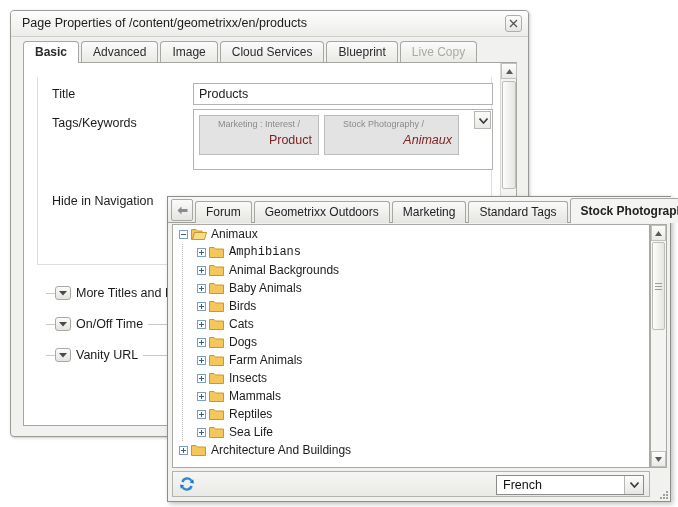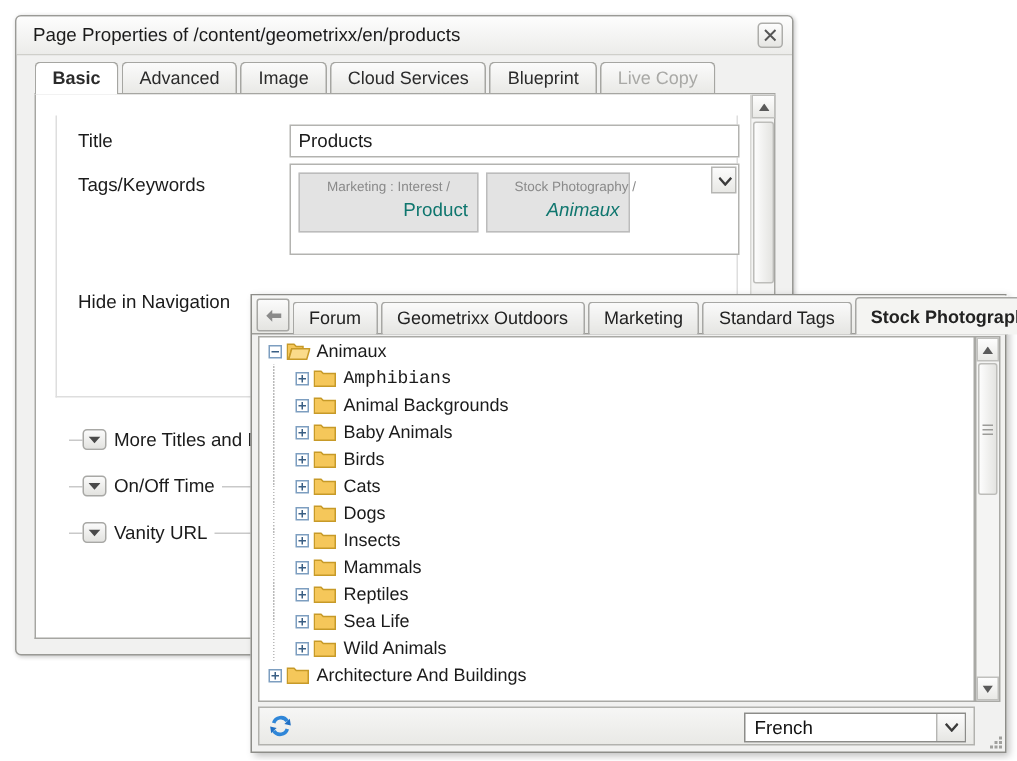--- a/index.html
+++ b/index.html
@@ -119,21 +119,21 @@
     border: 1px solid #bcbcbc;
     padding: 3px 6px 0 6px;
   }
   .chip-path {
     font-size: 9px; color: #8a8a8a;
     line-height: 11px; text-align: left;
     white-space: nowrap;
     margin-left: 12px;
   }
   .chip-name {
-    font-size: 12.5px; color: #0f766e;
+    font-size: 12.5px; color: #7f1d1d;
     line-height: 17px; text-align: right;
     padding-top: 2px;
     white-space: nowrap;
   }
   .chip-name.italic { font-style: italic; }
   .tag-drop {
     position: absolute; right: 1px; top: 1px;
     width: 17px; height: 18px;
     background: linear-gradient(#fcfcfc, #e8e8e5);
     border: 1px solid #b6b6b3;
@@ -330,21 +330,21 @@
         <div class="row-label" style="left:14px; top:10px;">Title</div>
         <input class="txt-input" style="left: 155px; top: 6px; width: 300px; height: 22px;" value="Products">
 
         <div class="row-label" style="left:14px; top:39px;">Tags/Keywords</div>
 
         <div class="tagbox">
           <div class="tag-chip" style="left:5px; width:120px;">
             <div class="chip-path">Marketing : Interest /</div>
             <div class="chip-name">Product</div>
           </div>
-          <div class="tag-chip" style="left:130px; width:96px;">
+          <div class="tag-chip" style="left:130px; width:135px;">
             <div class="chip-path">Stock Photography /</div>
             <div class="chip-name italic">Animaux</div>
           </div>
           <div class="tag-drop">
             <svg width="9" height="6" viewBox="0 0 9 6" style="margin:6px 0 0 4px">
               <path d="M0.5 0.5 L4.5 5 L8.5 0.5" stroke="#3b3b3b" stroke-width="1.6" fill="none"></path>
             </svg>
           </div>
         </div>
 
@@ -469,20 +469,28 @@
               <path d="M0.5 11.5 L0.5 1.5 L5 1.5 L6.5 3 L14.5 3 L14.5 11.5 Z" fill="#f5c75a" stroke="#c79a28"></path>
             </svg>
             <span class="tlabel">Dogs</span>
           </div>
           <div class="tnode" style="padding-left: 24px;">
             <div class="vline" style="left: 9px;"></div>
             <div class="expander plus"></div>
             <svg viewBox="0 0 16 13" class="folder">
               <path d="M0.5 11.5 L0.5 1.5 L5 1.5 L6.5 3 L14.5 3 L14.5 11.5 Z" fill="#f5c75a" stroke="#c79a28"></path>
             </svg>
+            <span class="tlabel">Farm Animals</span>
+          </div>
+          <div class="tnode" style="padding-left: 24px;">
+            <div class="vline" style="left: 9px;"></div>
+            <div class="expander plus"></div>
+            <svg viewBox="0 0 16 13" class="folder">
+              <path d="M0.5 11.5 L0.5 1.5 L5 1.5 L6.5 3 L14.5 3 L14.5 11.5 Z" fill="#f5c75a" stroke="#c79a28"></path>
+            </svg>
             <span class="tlabel">Insects</span>
           </div>
           <div class="tnode" style="padding-left: 24px;">
             <div class="vline" style="left: 9px;"></div>
             <div class="expander plus"></div>
             <svg viewBox="0 0 16 13" class="folder">
               <path d="M0.5 11.5 L0.5 1.5 L5 1.5 L6.5 3 L14.5 3 L14.5 11.5 Z" fill="#f5c75a" stroke="#c79a28"></path>
             </svg>
             <span class="tlabel">Mammals</span>
           </div>
@@ -494,28 +502,20 @@
             </svg>
             <span class="tlabel">Reptiles</span>
           </div>
           <div class="tnode" style="padding-left: 24px;">
             <div class="vline" style="left: 9px;"></div>
             <div class="expander plus"></div>
             <svg viewBox="0 0 16 13" class="folder">
               <path d="M0.5 11.5 L0.5 1.5 L5 1.5 L6.5 3 L14.5 3 L14.5 11.5 Z" fill="#f5c75a" stroke="#c79a28"></path>
             </svg>
             <span class="tlabel">Sea Life</span>
-          </div>
-          <div class="tnode" style="padding-left: 24px;">
-            <div class="vline" style="left: 9px;"></div>
-            <div class="expander plus"></div>
-            <svg viewBox="0 0 16 13" class="folder">
-              <path d="M0.5 11.5 L0.5 1.5 L5 1.5 L6.5 3 L14.5 3 L14.5 11.5 Z" fill="#f5c75a" stroke="#c79a28"></path>
-            </svg>
-            <span class="tlabel">Wild Animals</span>
           </div>
           <div class="tnode" style="padding-left: 6px;">
             <div class="expander plus"></div>
             <svg viewBox="0 0 16 13" class="folder">
               <path d="M0.5 11.5 L0.5 1.5 L5 1.5 L6.5 3 L14.5 3 L14.5 11.5 Z" fill="#f5c75a" stroke="#c79a28"></path>
             </svg>
             <span class="tlabel">Architecture And Buildings</span>
           </div>
         </div>
     </div>

